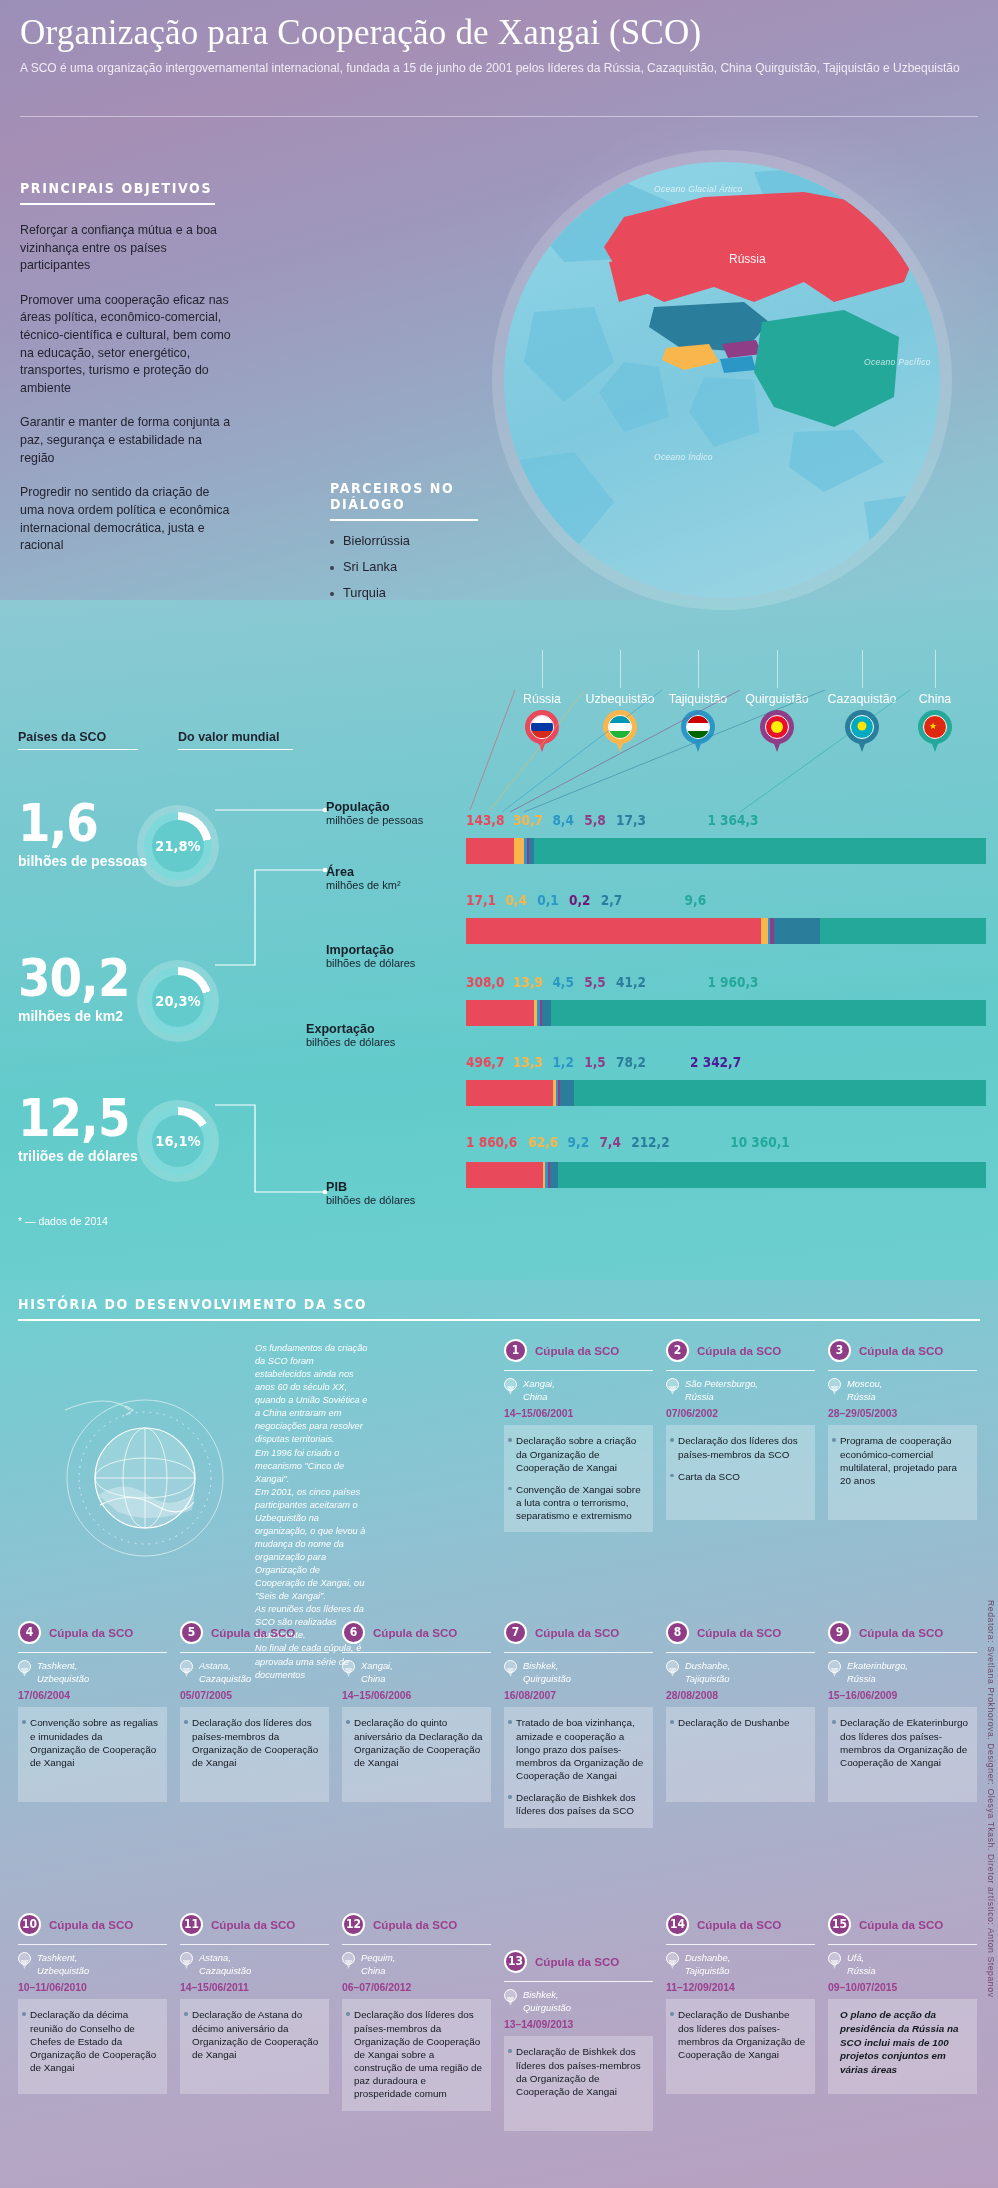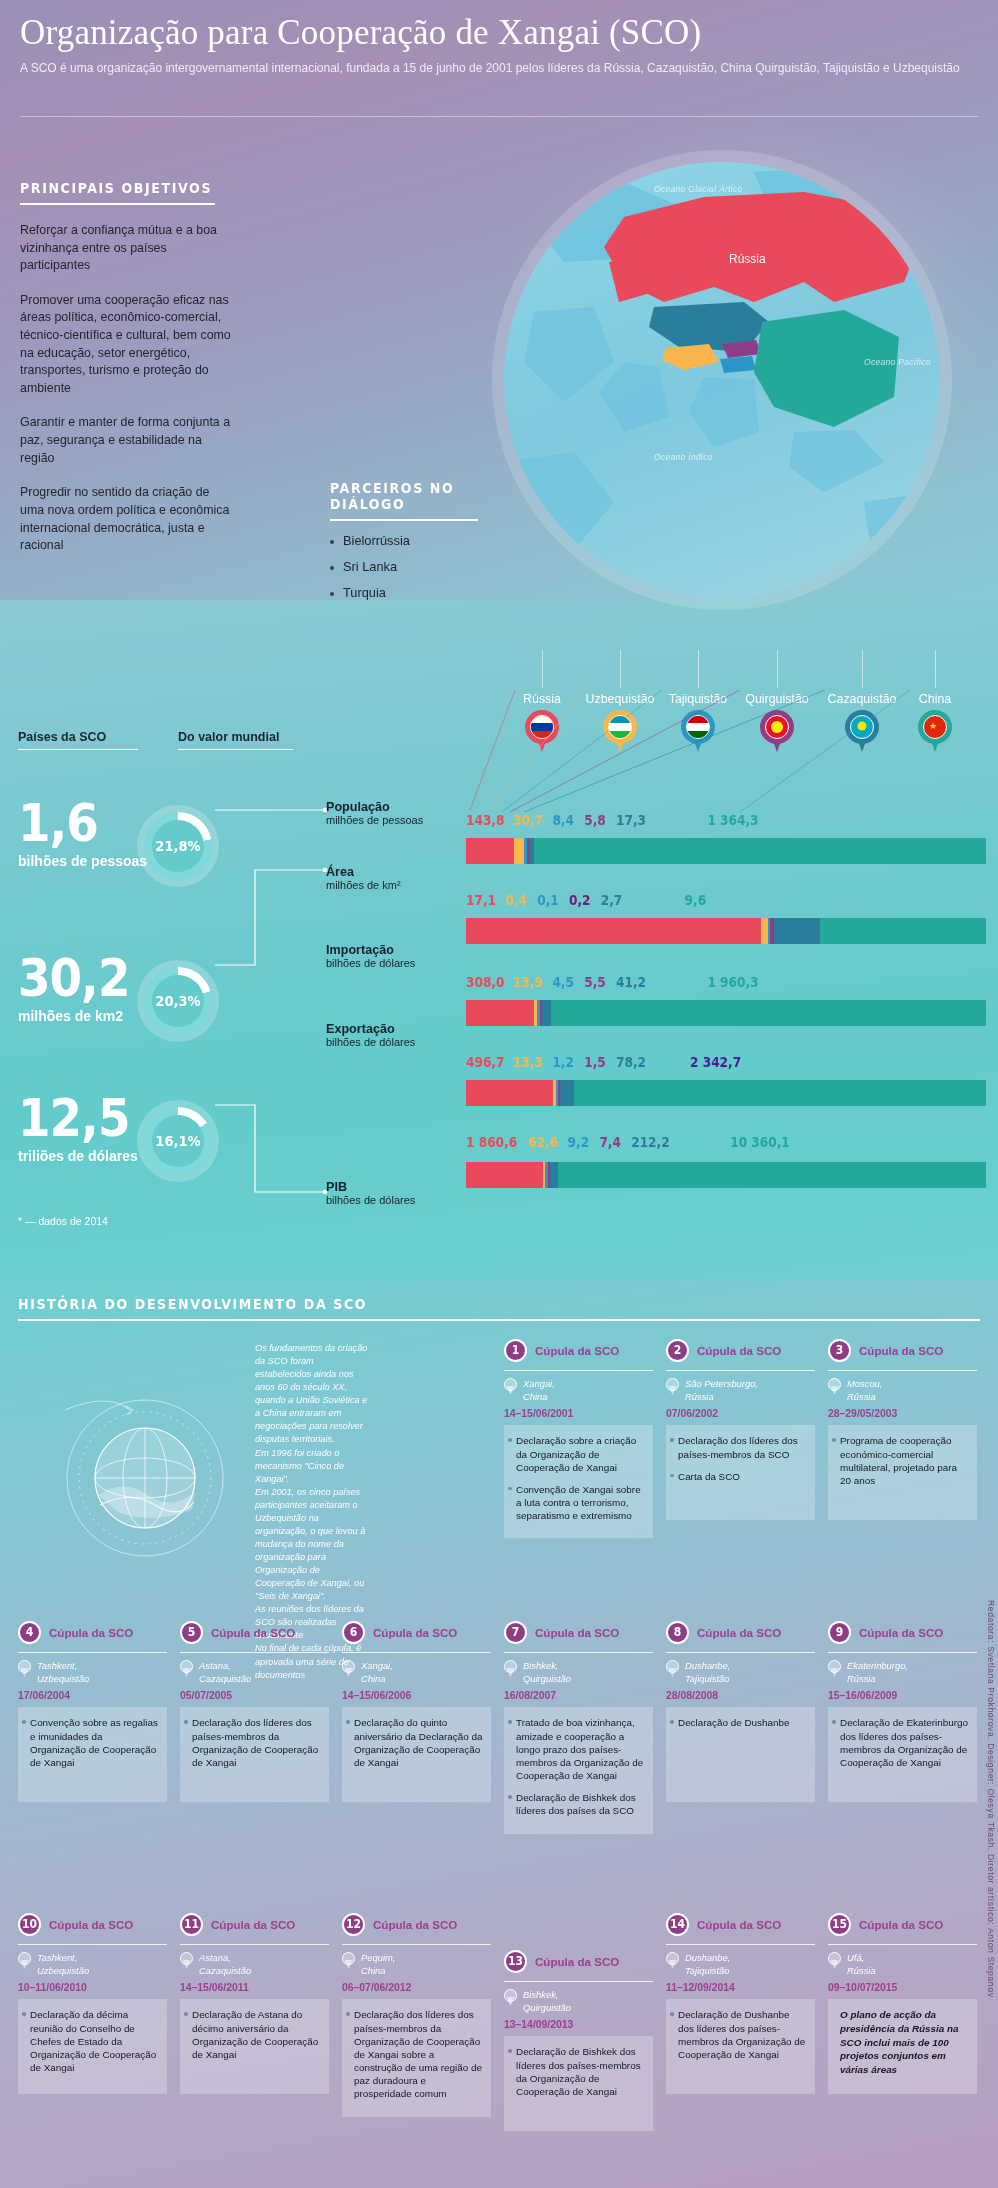--- a/index.html
+++ b/index.html
@@ -165,21 +165,21 @@
     border:1.6px solid #fff; background:rgba(255,255,255,.30);
   }
   .card .mk b {
     position:absolute; left:2.5px; top:8px; width:8px; height:9px; background:rgba(255,255,255,.55);
     clip-path:polygon(0 0,100% 0,50% 100%);
   }
   .card .ploc { margin-left:6px; font-size:9.4px; font-style:italic; color:#fff; line-height:1.35; }
   .card .cdate { margin-top:5px; color:#9b3f8e; font-size:10.4px; font-weight:700; }
   .card .cbody {
     margin-top:6px; background:rgba(255,255,255,.26);
-    padding:9px 8px 16px 12px; min-height:95px;
+    padding:9px 8px 10px 12px; min-height:95px;
   }
   .card .cbody li {
     list-style:none; font-size:9.9px; line-height:1.33; color:#141821;
     position:relative; margin-bottom:9px;
   }
   .card .cbody li:last-child{ margin-bottom:0; }
   .card .cbody li::before {
     content:""; position:absolute; left:-8px; top:4px; width:3.5px; height:3.5px;
     border-radius:50%; background:#6f8fa6;
   }
@@ -401,21 +401,21 @@
     <div class="s">milhões de pessoas</div>
   </div>
   <div class="row-label" style="left:326px;top:865px">
     <div class="t">Área</div>
     <div class="s">milhões de km²</div>
   </div>
   <div class="row-label" style="left:326px;top:943px">
     <div class="t">Importação</div>
     <div class="s">bilhões de dólares</div>
   </div>
-  <div class="row-label" style="left:326px;top:1022px">
+  <div class="row-label" style="left:306px;top:1022px">
     <div class="t">Exportação</div>
     <div class="s">bilhões de dólares</div>
   </div>
   <div class="row-label" style="left:326px;top:1180px">
     <div class="t">PIB</div>
     <div class="s">bilhões de dólares</div>
   </div>
 
   <div class="bar" id="bar0" style="left:466px;top:838px;width:520px">
       <div style="width: 47.6189px; background: rgb(232, 73, 91);"></div>

